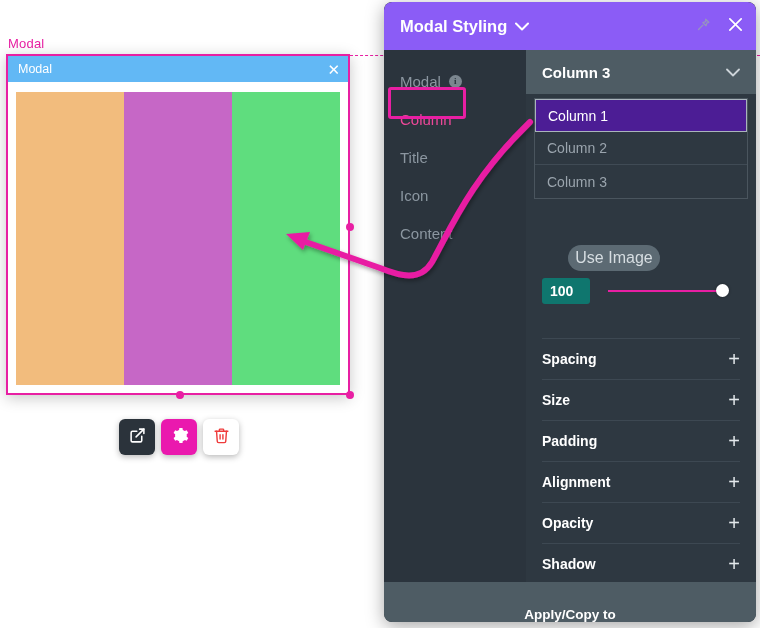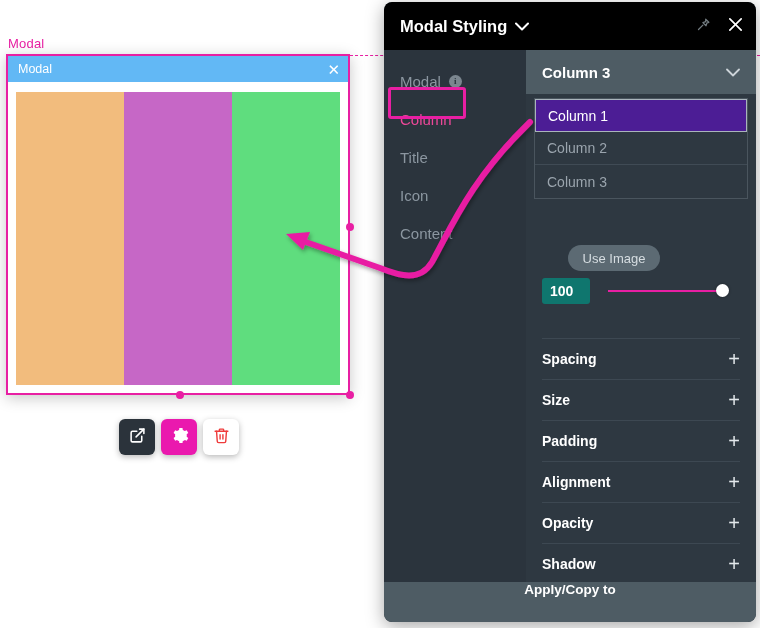--- a/index.html
+++ b/index.html
@@ -75,21 +75,21 @@
 
   
   .panel {
     position: absolute; left: 384px; top: 2px;
     width: 372px; height: 620px;
     background: #2e3841; border-radius: 8px;
     box-shadow: 0 4px 18px rgba(0,0,0,.35);
     overflow: hidden;
   }
   .panel-header {
-    height: 48px; background: #000000;
+    height: 48px; background: #8b5cf6;
     display: flex; align-items: center; padding: 0 12px 0 16px;
     border-radius: 8px 8px 0 0;
   }
   .panel-title {
     color: #ffffff; font-size: 16.5px; font-weight: bold;
   }
   .panel-title-caret {
     color: #ffffff; font-size: 13px; margin-left: 8px; cursor: pointer;
   }
   .panel-header-spacer { flex: 1; }
@@ -147,21 +147,21 @@
   .dd-item.selected {
     background: #4c1d95; color: #ffffff;
     border: 1px solid #a9b4bb;
   }
 
   .use-image-btn {
     position: absolute; left: 42px; top: 195px;
     width: 92px; height: 26px; border-radius: 13px;
     background: #5c6a73; color: #d6dde1;
     display: flex; align-items: center; justify-content: center;
-    font-size: 13px; cursor: pointer; z-index: 1;
+    font-size: 16px; cursor: pointer; z-index: 1;
   }
 
   .opacity-block {
     position: absolute; left: 0; right: 0; top: 228px; padding: 0 16px;
   }
   .opacity-row { display: flex; align-items: center; }
   .num-input {
     width: 48px; height: 26px; background: #0f766e; border: none;
     border-radius: 3px; color: #ffffff; font-size: 14px; font-weight: bold;
     padding-left: 8px; font-family: "Liberation Sans", sans-serif;
@@ -183,21 +183,21 @@
   .acc-row {
     height: 41px; display: flex; align-items: center;
     justify-content: space-between;
     border-top: 1px solid #3d4852; cursor: pointer;
   }
   .acc-label { color: #ffffff; font-size: 14px; font-weight: bold; }
   .acc-plus { color: #e3e8eb; font-size: 20px; font-weight: 300; line-height: 1; }
 
   .panel-footer {
     position: absolute; left: 0; right: 0; bottom: 0; height: 40px;
-    background: #4e5c64; display: flex; align-items: flex-start;
+    background: #4e5c64; display: flex; align-items: flex-end;
     justify-content: center; border-radius: 0 0 8px 8px; cursor: pointer;
   }
   .footer-text { color: #ffffff; font-size: 13.5px; font-weight: bold; }
 
   
   .arrow-svg {
     position: absolute; left: 0; top: 0; width: 760px; height: 628px;
     pointer-events: none; z-index: 20;
   }
 </style>

